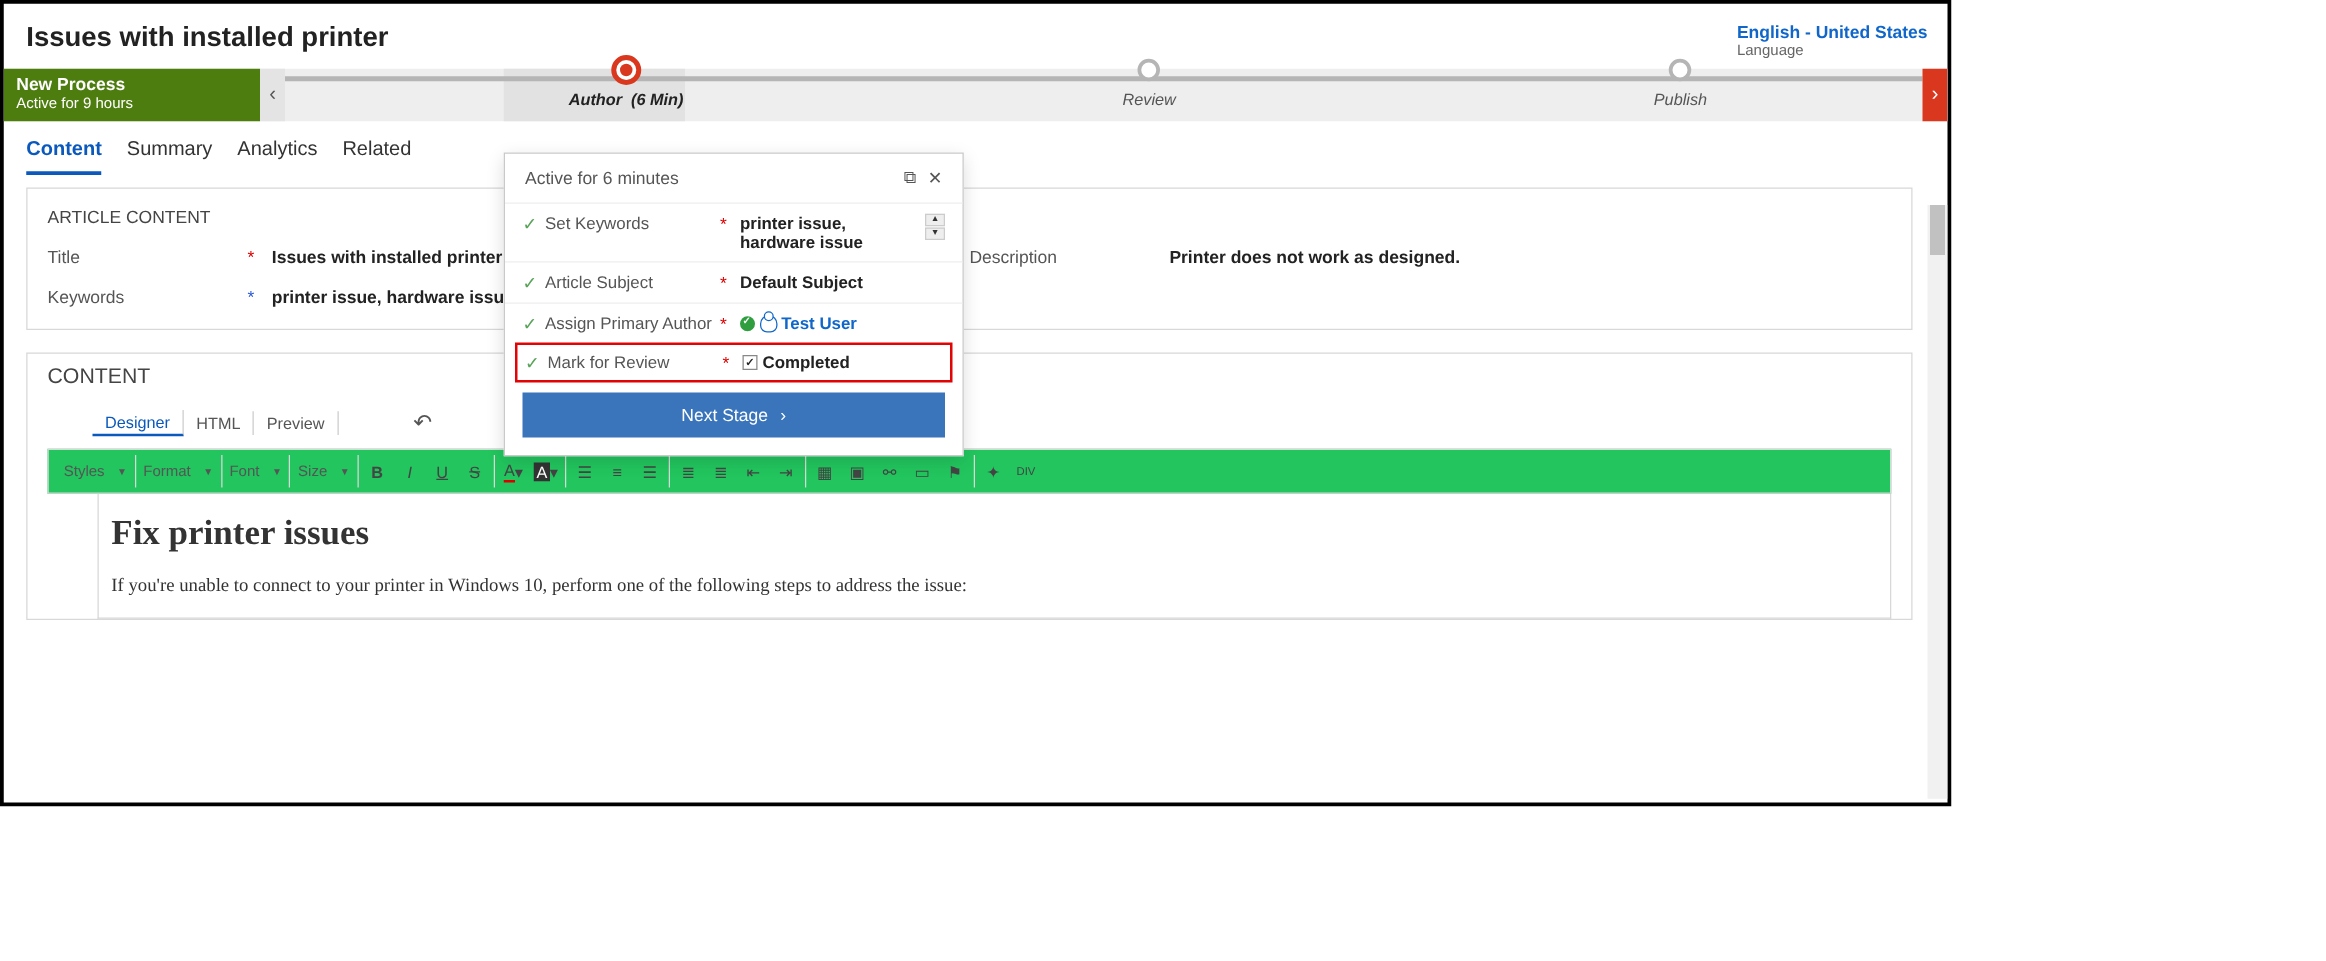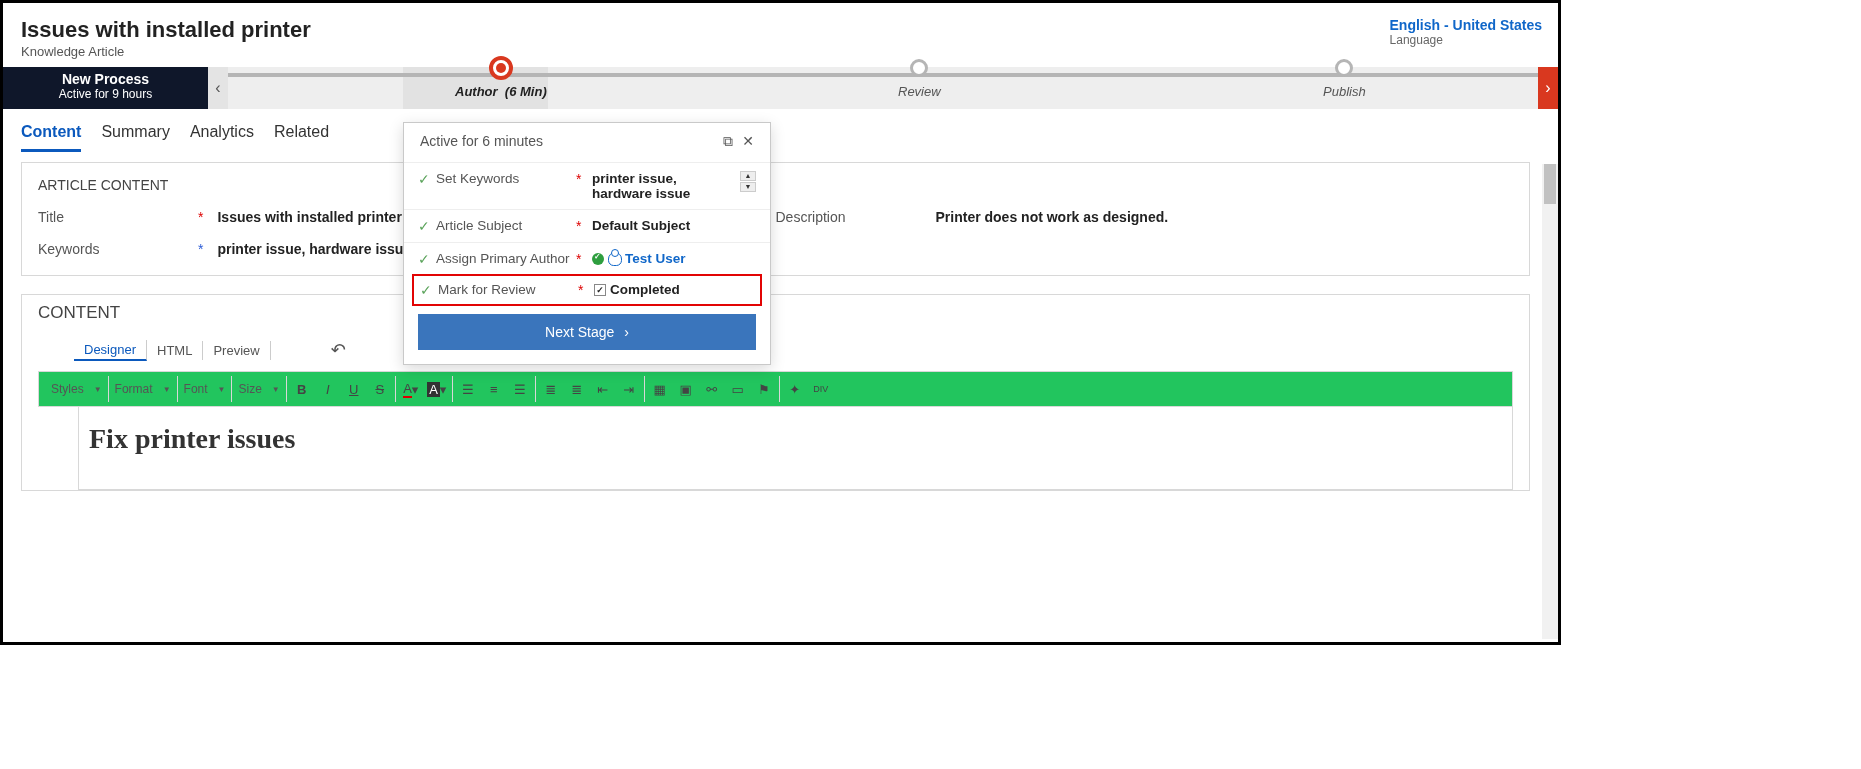--- a/index.html
+++ b/index.html
@@ -14,21 +14,21 @@
   .header-right { display: flex; align-items: flex-start; gap: 24px; }
   .hdr-meta { text-align: left; }
   .hdr-meta .v1 { font-size: 14px; font-weight: 600; }
   .hdr-meta .v2 { font-size: 12px; color: #666; }
   .hdr-link .v1 { color: #1067c9; }
   .hdr-status { border: 2px solid #e20404; padding: 2px 30px 4px 8px; position: relative; min-width: 146px; }
   .hdr-status .chev { position: absolute; right: 8px; top: 10px; }
 
   
   .process-bar { position: relative; height: 42px; background: #eeeeee; display: flex; align-items: center; }
-  .process-badge { background: #0f172a; color: #fff; width: 205px; height: 42px; padding: 4px 10px; text-align: center; }
+  .process-badge { background: #4d7c0f; color: #fff; width: 205px; height: 42px; padding: 4px 10px; }
   .process-badge .p1 { font-size: 14px; font-weight: 600; }
   .process-badge .p2 { font-size: 12px; }
   .proc-nav { width: 20px; height: 42px; background: #e4e4e4; display: flex; align-items: center; justify-content: center; font-size: 16px; color: #555; }
   .proc-nav.right { background: #d9381f; position: absolute; right: 0; top: 0; color: #fff; }
   .proc-line { position: absolute; left: 225px; right: 20px; top: 6px; height: 4px; background: #b5b5b5; z-index: 0; }
   .stage { position: absolute; top: -8px; text-align: center; z-index: 1; }
   .stage .dot { width: 18px; height: 18px; border-radius: 50%; background: #fff; border: 3px solid #b5b5b5; margin: 0 auto; }
   .stage .lbl { font-size: 13px; color: #555; margin-top: 7px; white-space: nowrap; font-style: italic; }
   .stage.author { left: 452px; }
   .stage.author .dot { width: 24px; height: 24px; border: 4px solid #d9381f; background: #fff; margin-top: -3px; }
@@ -72,21 +72,21 @@
   .tb-sel .car { font-size:8px; }
   .tb-group { display:inline-flex; align-items:center; border-right:1px solid #d8d8d8; height:26px; padding:0 4px; gap:4px; }
   .tb-btn { width:22px; height:22px; display:inline-flex; align-items:center; justify-content:center; font-size:13px; color:#444; cursor:pointer; }
 
   .editor-body { border:1px solid #d8d8d8; border-top:none; padding: 16px 10px; font-family: "Times New Roman", serif; margin-left: 40px; }
   .editor-body h2 { font-size: 28px; font-weight: 700; margin-bottom: 18px; }
   .editor-body p { font-size: 15px; }
 
   
   .flyout { position: absolute; left: 400px; top: 119px; width: 368px; background: #fff; border: 1px solid #c9c9c9; box-shadow: 0 4px 14px rgba(0,0,0,0.15); z-index: 20; padding: 0 0 12px 0; }
-  .fly-head { display:flex; padding:10px 12px 12px 16px; }
+  .fly-head { display:flex; align-items:center; padding:10px 12px 12px 16px; }
   .fly-head .t { flex:1; font-size:14px; color:#555; }
   .fly-head .i { width:20px; text-align:center; color:#555; cursor:pointer; font-size:14px; }
   .fly-row { display:flex; align-items:flex-start; padding:8px 14px; border-top:1px solid #eee; }
   .fly-row .ck { color:#5aa35a; width:14px; margin-right:4px; font-size:14px; }
   .fly-row .lbl { flex: 0 0 140px; font-size:13.5px; color:#555; }
   .fly-row .rq { color:#d00; width:12px; font-size:14px; }
   .fly-row .val { flex:1; font-size:13.5px; font-weight:600; color:#222; padding-left:4px; }
   .fly-row .user { color:#1067c9; font-weight:600; }
   .fly-row .spinbox { width:16px; display:flex; flex-direction:column; gap:1px; }
   .fly-row .spinbox span { display:block; height:10px; background:#eee; border:1px solid #ccc; font-size:7px; text-align:center; line-height:8px; }
@@ -102,21 +102,20 @@
   .chev-down { display:inline-block; width:10px; height:10px; border-right:2px solid #555; border-bottom:2px solid #555; transform: rotate(45deg); }
 </style>
 </head>
 <body>
 
 <div class="app-wrap">
 
   <div class="header">
     <div class="header-left">
       <div class="page-title">Issues with installed printer</div>
-      <div class="page-subtitle">Knowledge Article</div>
     </div>
     <div class="header-right">
       <div class="hdr-meta hdr-link">
         <div class="v1">English - United States</div>
         <div class="v2">Language</div>
       </div>
     </div>
   </div>
 
   <div class="process-bar">
@@ -237,20 +236,21 @@
           <span class="tb-btn">⚑</span>
         </span>
         <span class="tb-group" style="border-right:none">
           <span class="tb-btn">✦</span>
           <span class="tb-btn" style="font-size:9px">DIV</span>
         </span>
       </div>
 
       <div class="editor-body">
         <h2>Fix printer issues</h2>
+        <p>If you're unable to connect to your printer in Windows 10, perform one of the following steps to address the issue:</p>
       </div>
     </div>
 
   </div>
   <div class="scrollbar-fake">
       <div class="thumb"></div>
     </div>
 
   <div class="flyout">
     <div class="fly-head">

